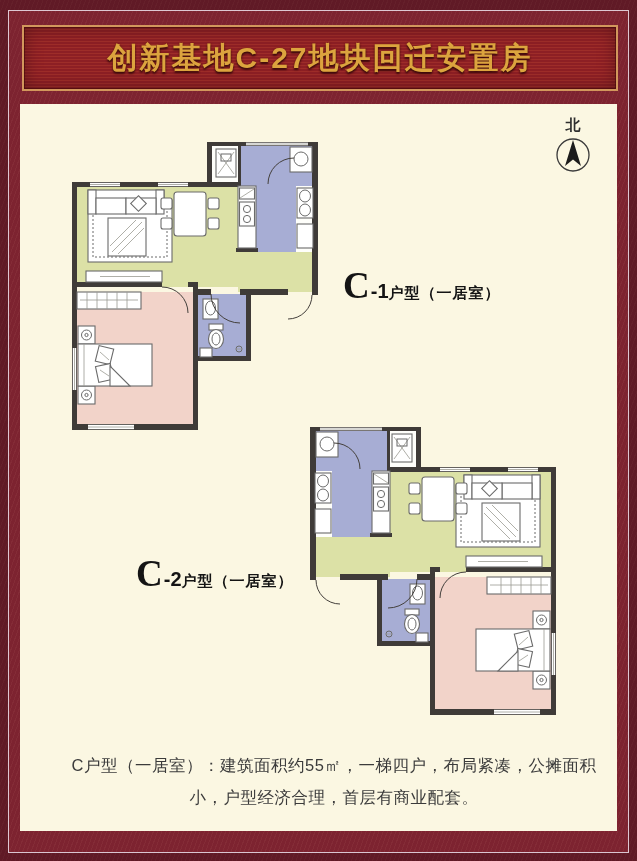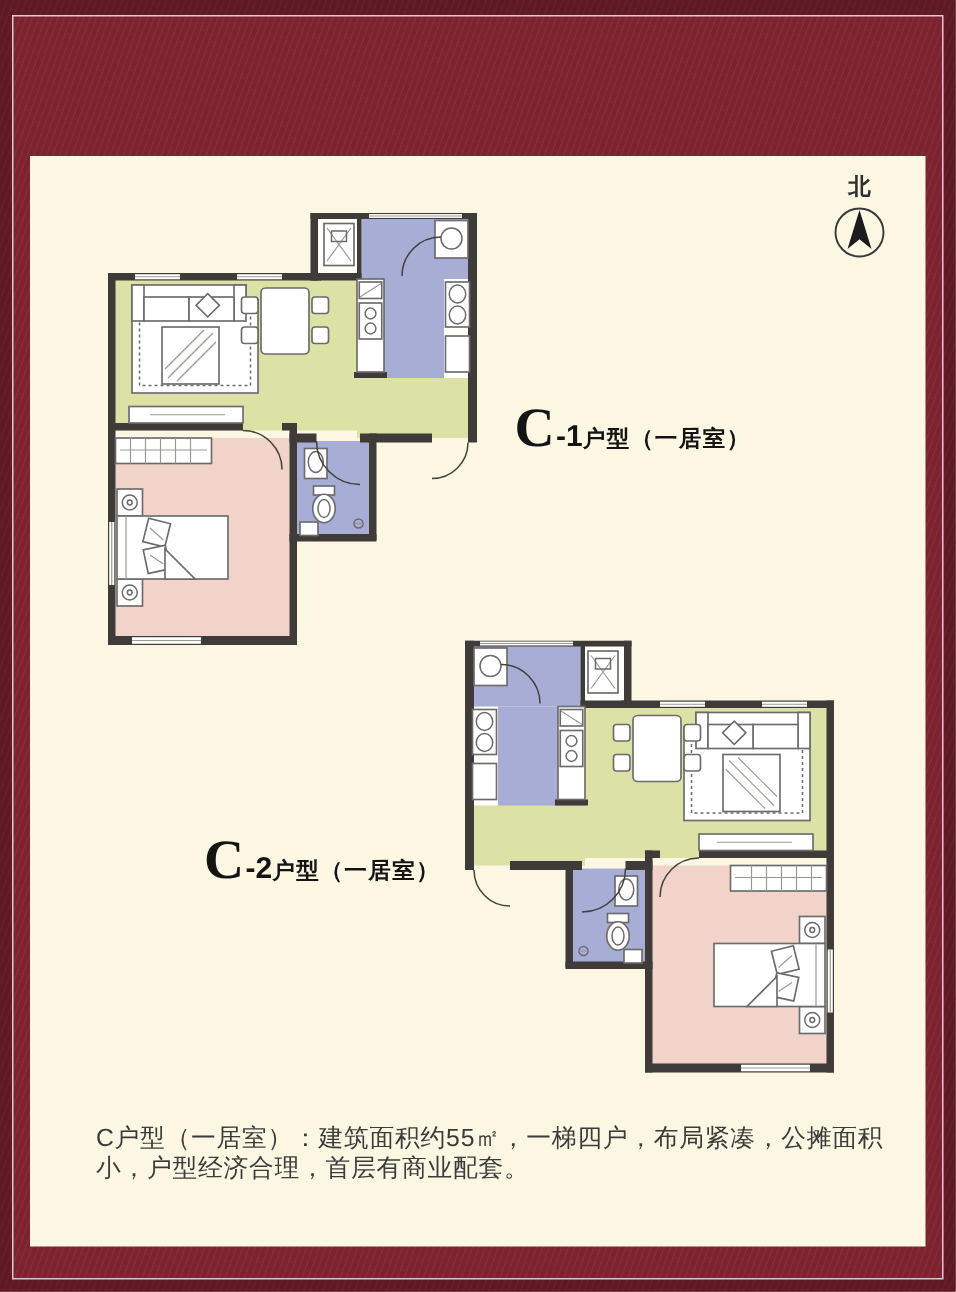--- a/index.html
+++ b/index.html
@@ -49,31 +49,34 @@
   .arc{stroke:#44403c; stroke-width:1; fill:none;}
   
   .plan-label{position:absolute; display:flex; align-items:baseline; color:#141414; white-space:nowrap;}
   .label-c1{left:323px; top:164px;}
   .label-c2{left:116px; top:452px;}
   .plan-label .big{font-family:"Liberation Serif", serif; font-weight:bold; font-size:37px; line-height:36px;}
   .plan-label .sub{font-size:20px; font-weight:bold; margin-left:1px;}
   .plan-label .rest{font-size:15px; font-weight:bold; letter-spacing:1px;}
   
   .desc{position:absolute; left:44px; top:645px; width:540px; margin:0;
-    color:var(--c-text,#3B3B3B); font-size:16.5px; line-height:20px; letter-spacing:0.5px;}
+    color:var(--c-text,#3B3B3B); font-size:16.5px; line-height:32px; letter-spacing:0.5px;text-align:center;}
   
   .watermark{position:absolute; left:535px; top:859px; z-index:8; display:flex; align-items:flex-end;
     color:rgba(242,238,236,0.6); font-size:17px; font-weight:bold; letter-spacing:1px;gap:45px;}
   .watermark svg{margin-right:4px; opacity:0.65;}
 </style>
 </head>
 <body>
 
 <div class="page">
 
+  <div class="banner">
+    <div class="banner-title">创新基地C-27地块回迁安置房</div>
+  </div>
 
   <div class="panel">
 
     <div class="compass">
       <div class="compass-label">北</div>
       <svg width="44" height="42" viewBox="0 0 44 42">
         <circle cx="22" cy="21" r="16" fill="none" stroke="#3a3a3a" stroke-width="1.3"></circle>
         <polygon points="22,6 30,32 22,25.5 14,32" fill="#1c1c1c"></polygon>
       </svg>
     </div>

